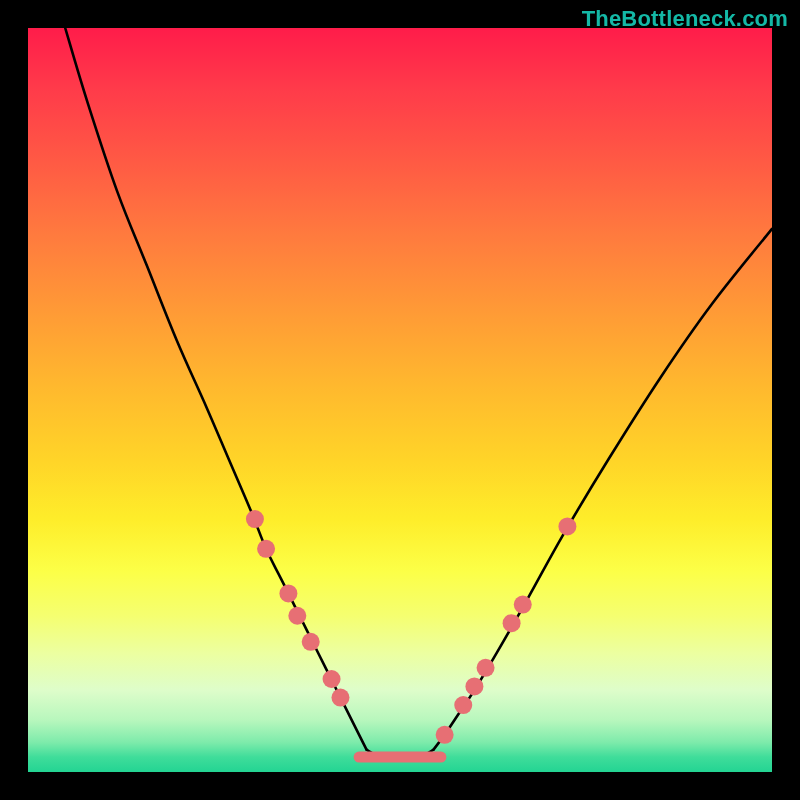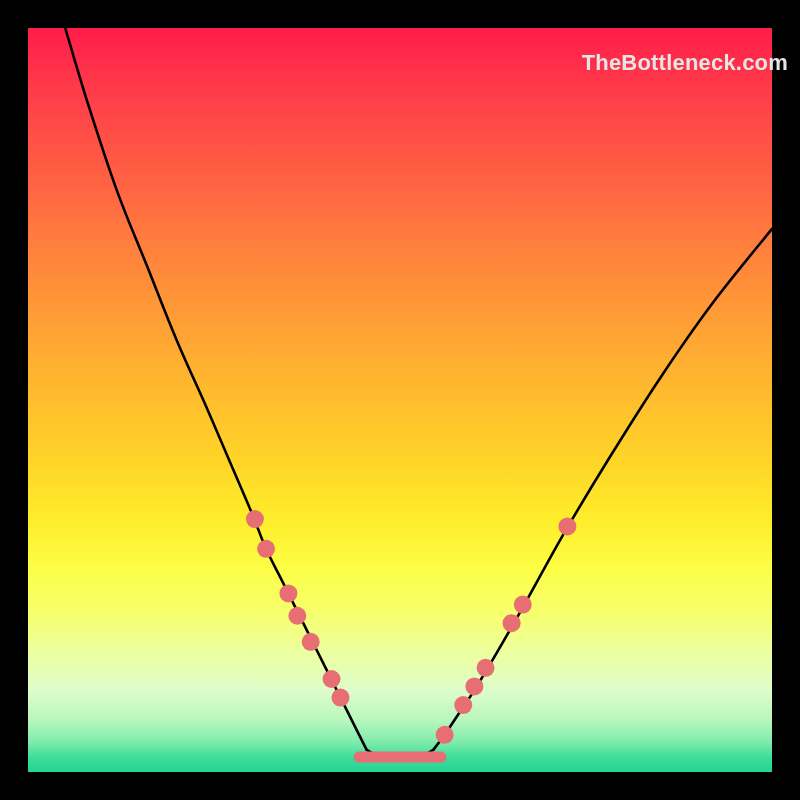--- a/index.html
+++ b/index.html
@@ -47,24 +47,23 @@
       #3fdd9a 98%,
       #23d493 100%
     );
   }
   .watermark {
     position: absolute;
     top: 6px;
     right: 12px;
     font-size: 22px;
     font-weight: 600;
-    color: #e5e5e5;
+    color: #14b8a6;
     letter-spacing: 0.2px;
     user-select: none;
-    margin-top: 44px;
   }
   svg.curves {
     position: absolute;
     inset: 0;
   }
 </style>
 </head>
 <body>
 
 <div class="stage">

